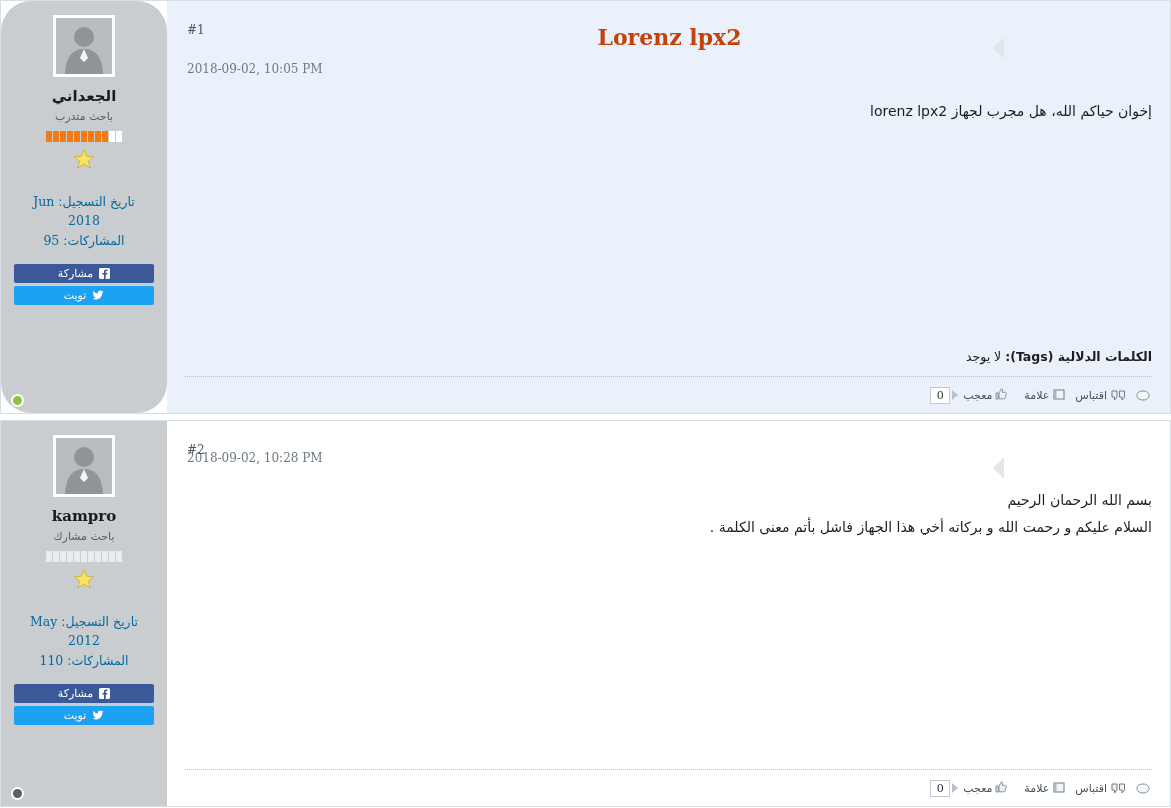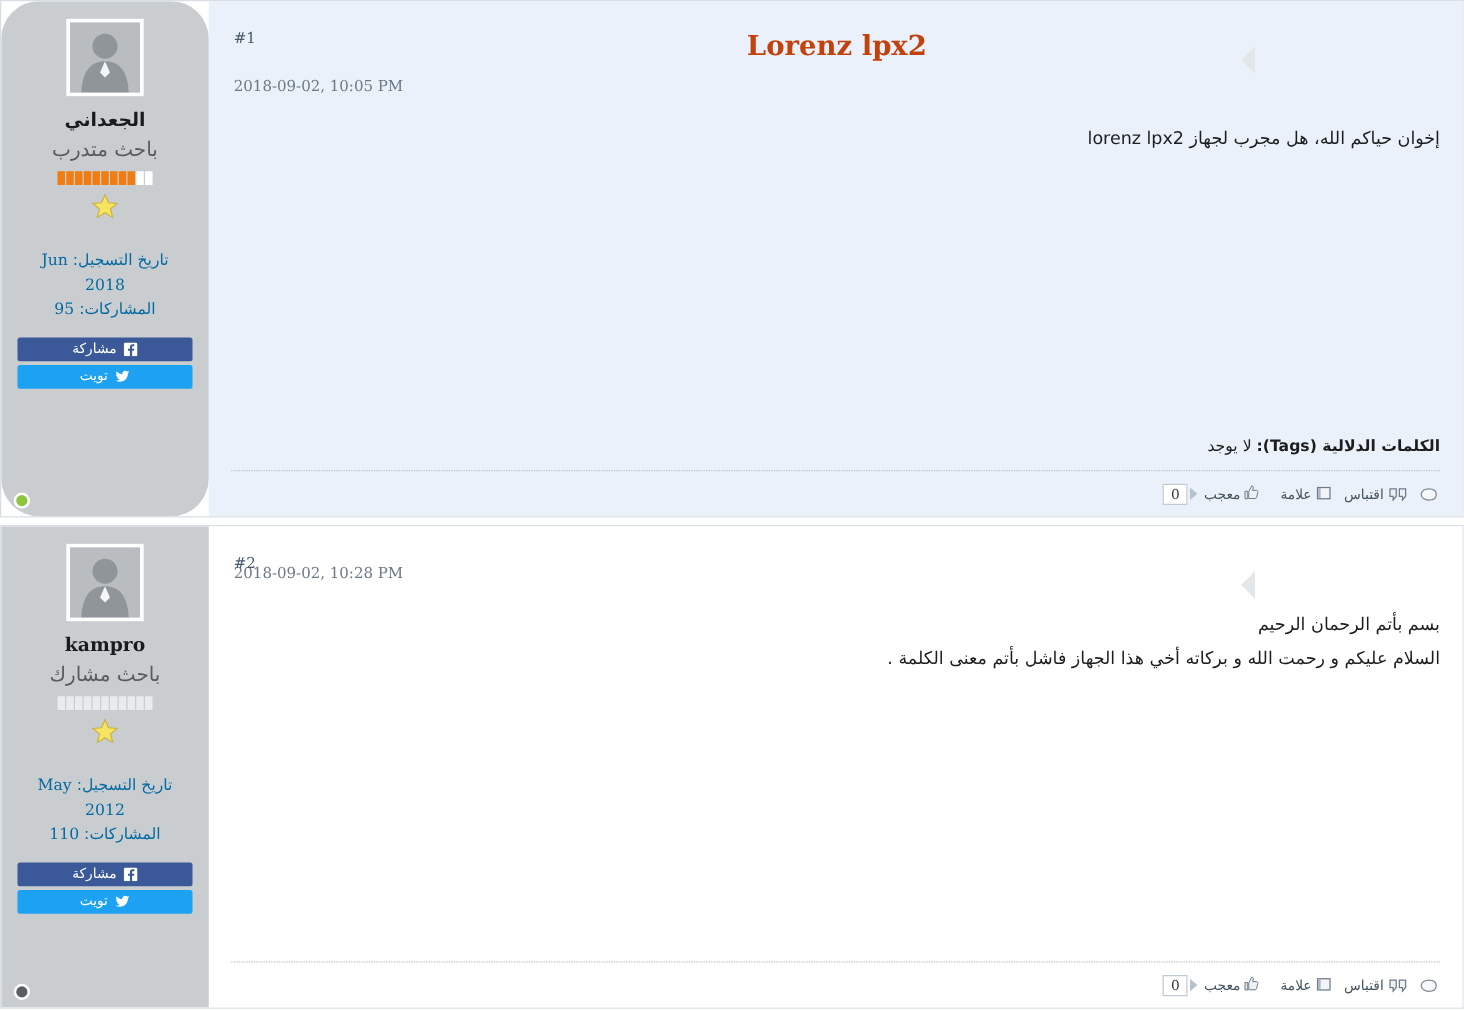--- a/index.html
+++ b/index.html
@@ -70,21 +70,21 @@
   .user-name {
     margin-top: 10px;
     font-size: 15px;
     font-weight: bold;
     color: #1b1b1b;
     line-height: 1.3;
   }
   .user-name.latin { font-family: "DejaVu Serif", "Liberation Serif", serif; font-size: 15px; }
 
   .user-title {
-    font-size: 16px;
+    font-size: 11px;
     color: #5b5b5b;
     margin-top: 3px;
     line-height: 1.3;
   }
 
   .rep-bar {
     margin: 7px auto 0 auto;
     width: 78px;
     height: 11px;
     display: flex;
@@ -399,21 +399,21 @@
     </div>
   </div>
 
   <div class="post post-2 post--white">
     <div class="side-arrow"></div>
 
     <div class="post-main">
       <div class="post-num">#2</div>
       <div class="post-date">2018-09-02, 10:28 PM</div>
       <div class="post-body">
-        <p>بسم بأتم الرحمان الرحيم</p>
+        <p>بسم الله الرحمان الرحيم</p>
         <p>السلام عليكم و رحمت الله و بركاته أخي هذا الجهاز فاشل بأتم معنى الكلمة .</p>
       </div>
 
       <div class="post-spacer"></div>
 
       <div class="post-sep"></div>
 
       <div class="post-toolbar">
         <div class="tool">
           <span>

